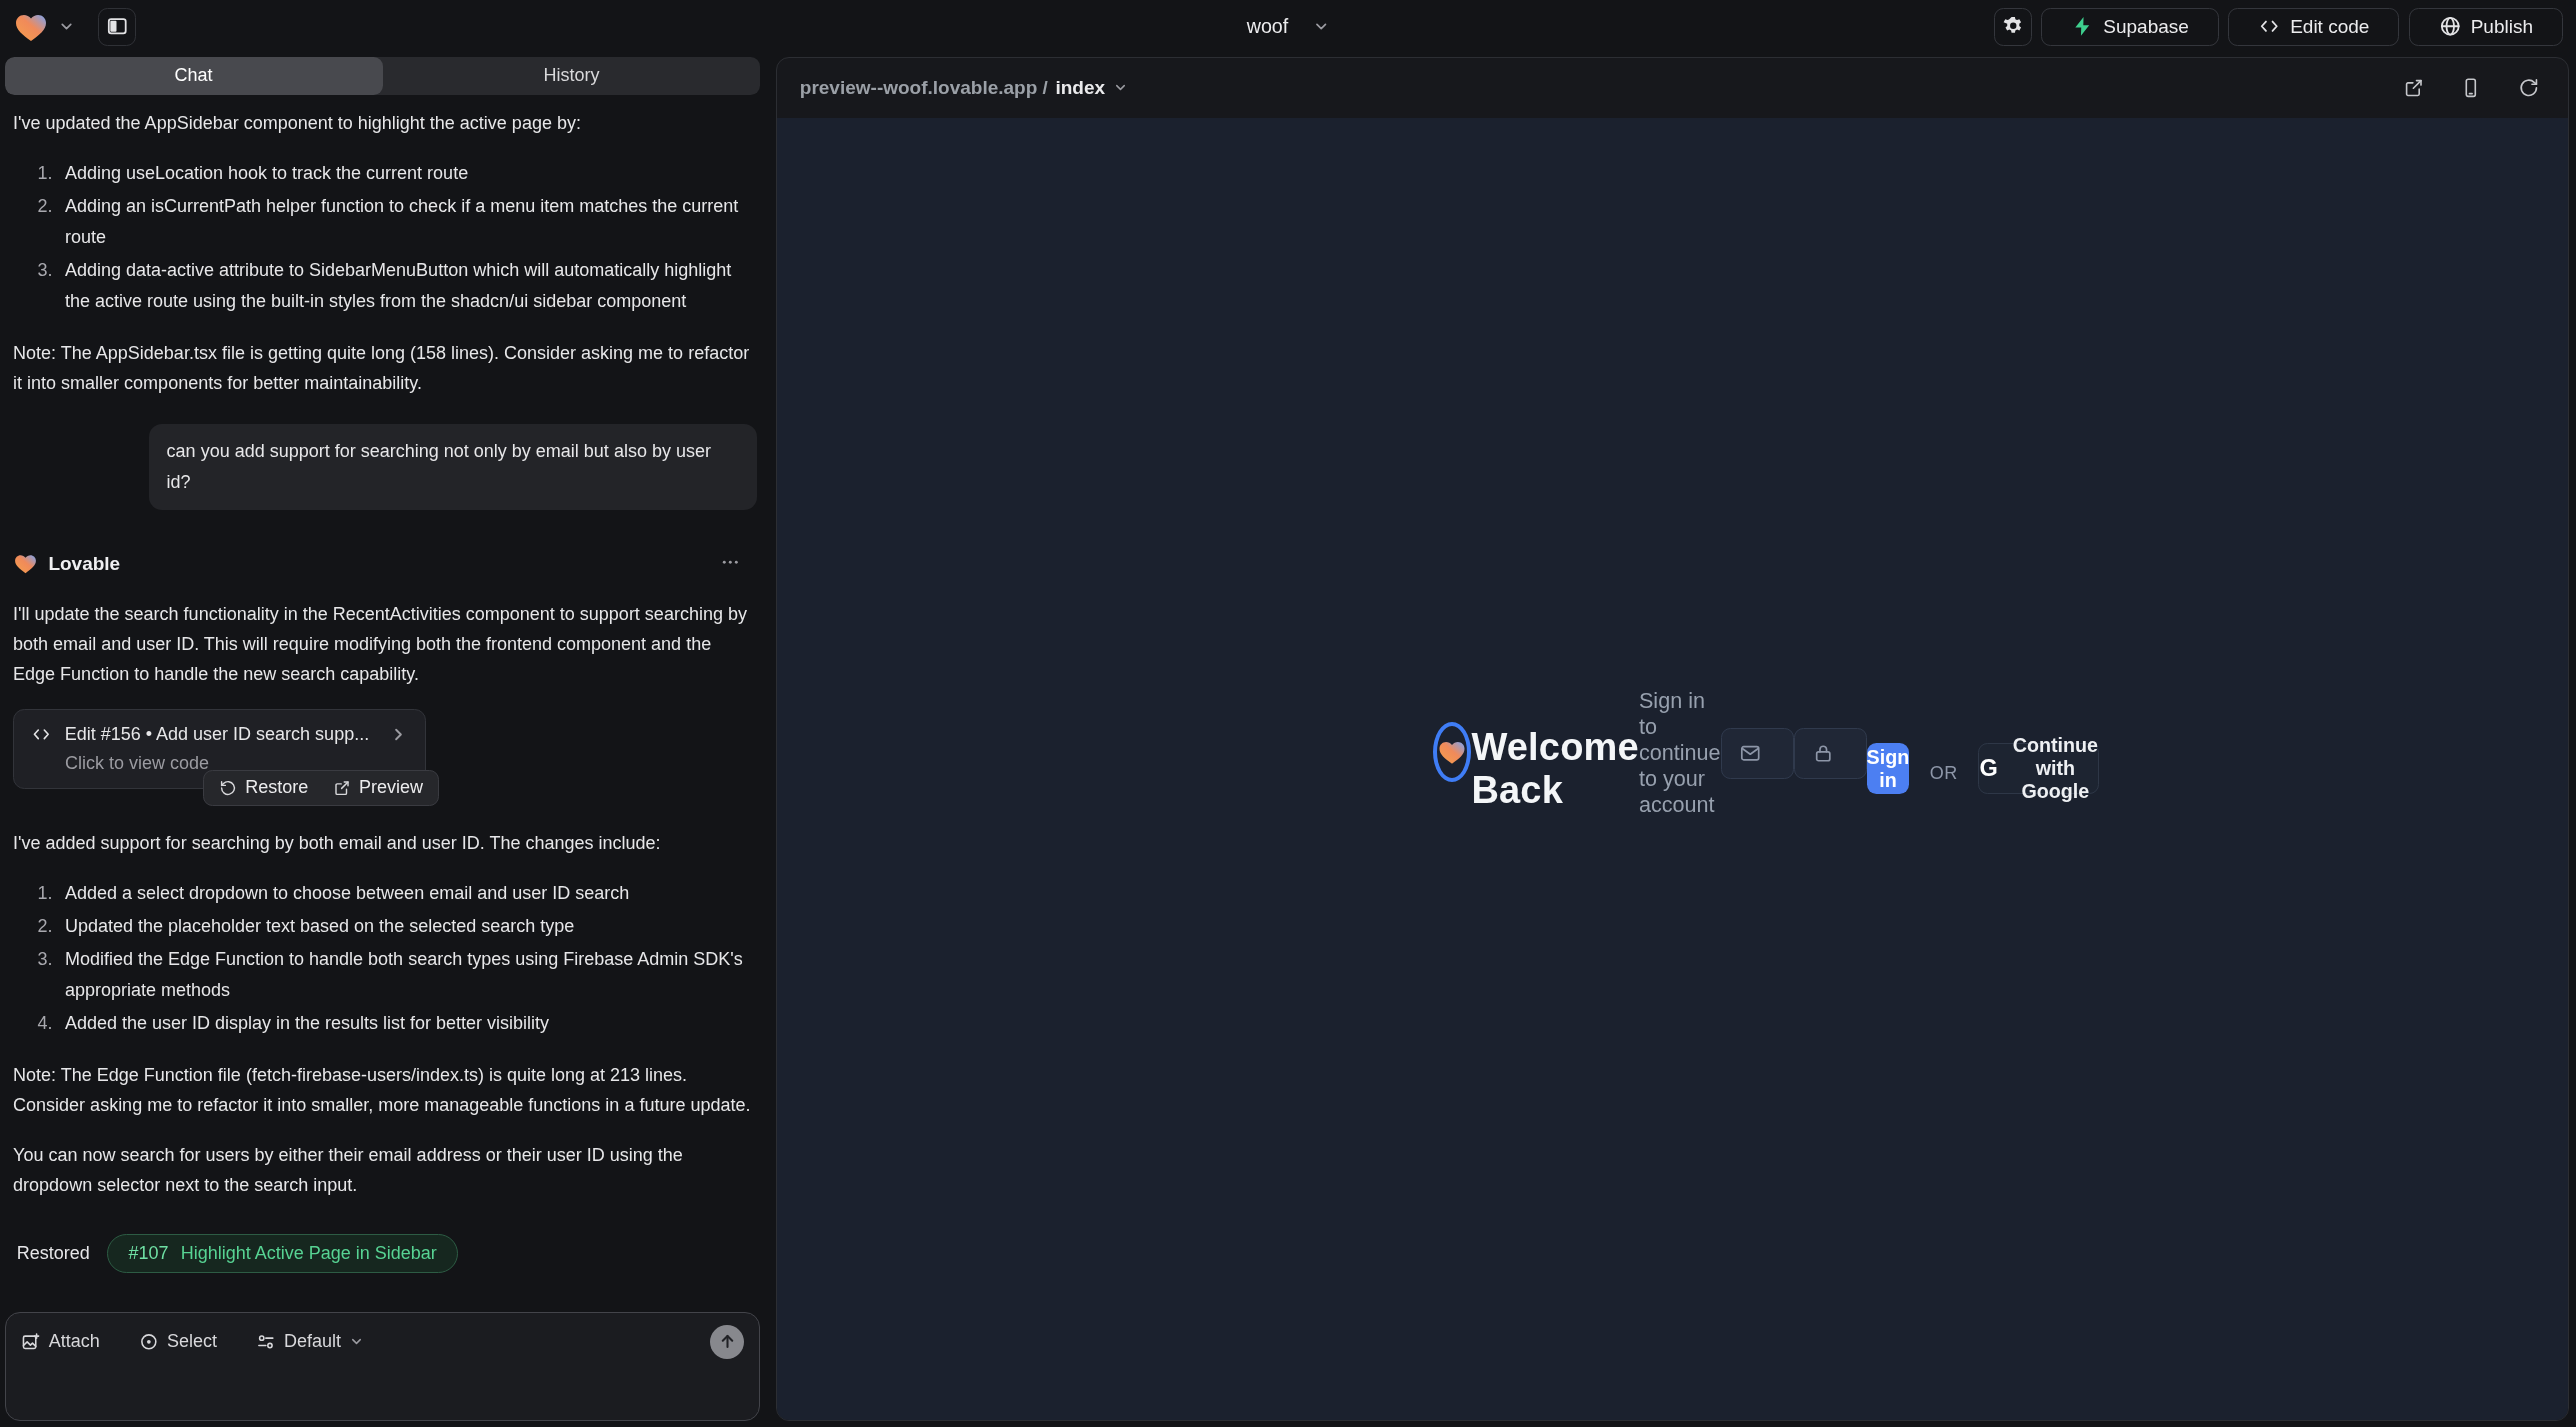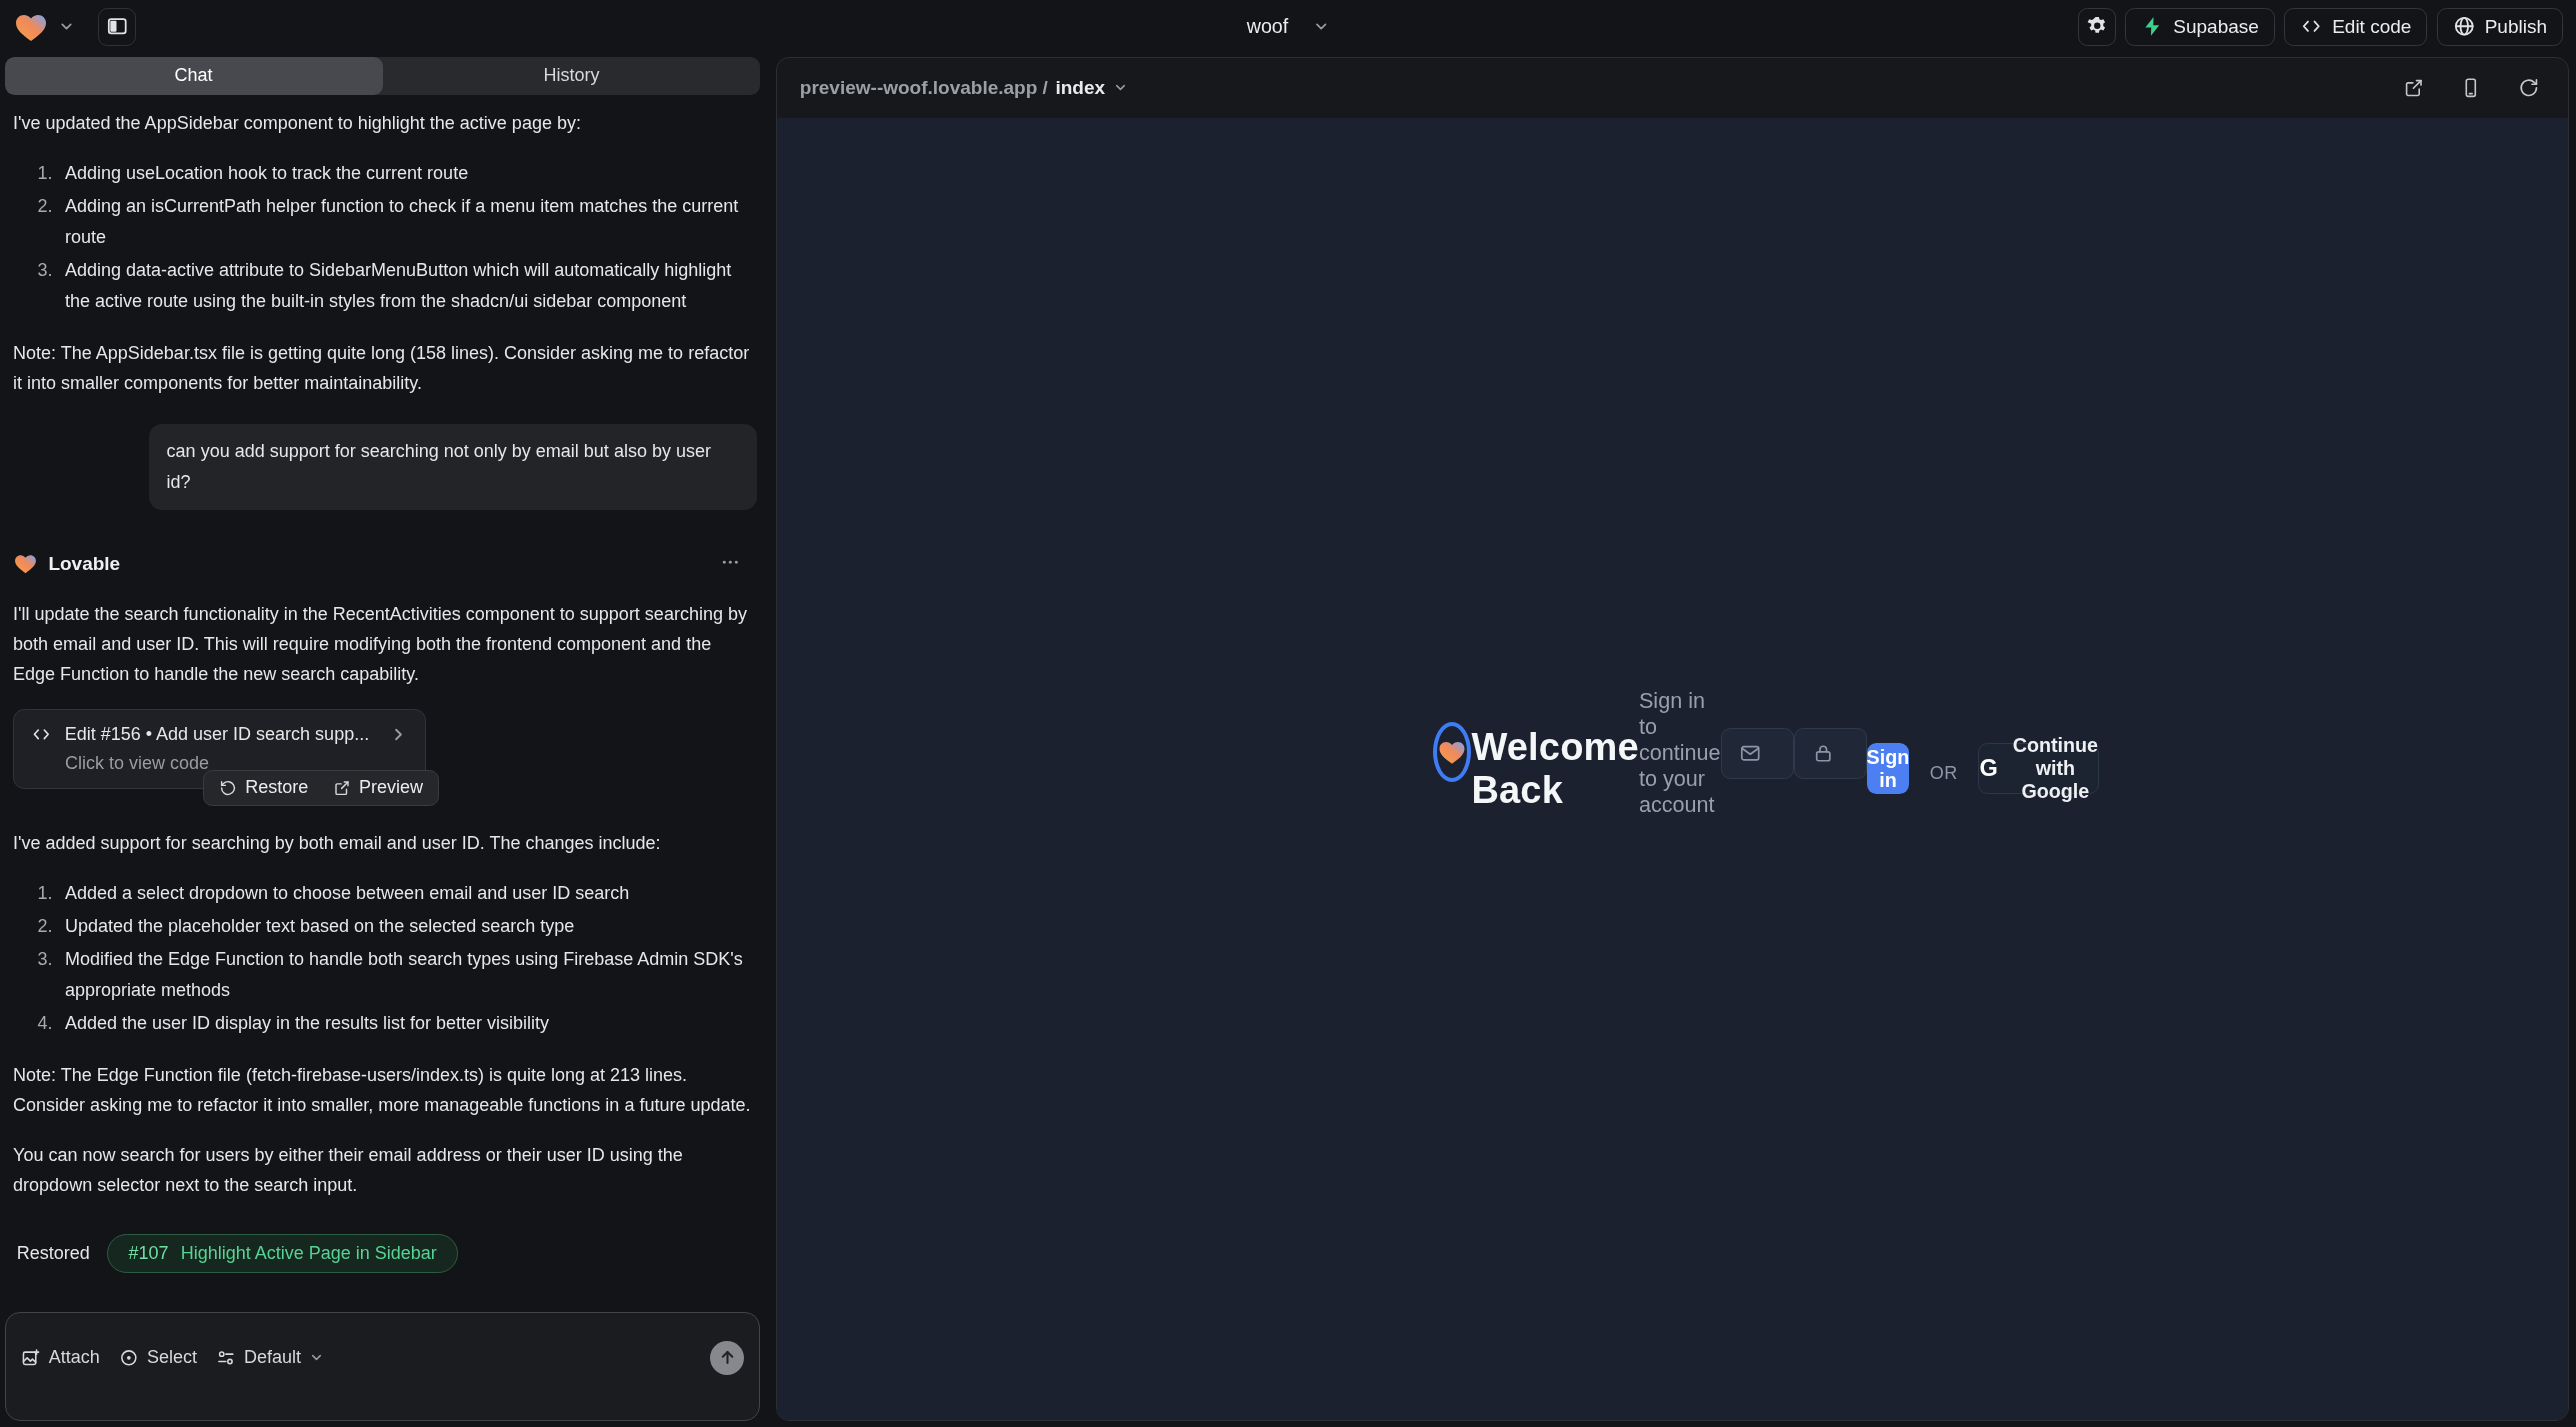--- a/index.html
+++ b/index.html
@@ -31,21 +31,21 @@
   .topbar-center {
     position: absolute; left: 50%; transform: translateX(-50%);
     display: flex; align-items: center; gap: 24px;
   }
   .project-title { font-size: 19.7px; color: #ececee; }
   .topbar-right { margin-left: auto; display: flex; align-items: center; gap: 9.4px; }
   .tb-btn {
     height: 38px; border-radius: 9.4px; border: 0.9px solid #34363c;
     background: transparent; color: #ececee; font-size: 19px;
     font-family: inherit; display: flex; align-items: center; gap: 9.4px;
-    padding: 0 15px; cursor: pointer; justify-content: space-between;
+    padding: 0 29px; cursor: pointer; justify-content: space-between;
   }
   .tb-btn svg { width: 22.5px; height: 22.5px; }
   .tb-square { width: 38px; padding: 0; justify-content: center; }
   .stroke-ic { fill: none; stroke: #e3e3e5; stroke-width: 1.9; stroke-linecap: round; stroke-linejoin: round; }
 
   
   .main { flex: 1; display: flex; min-height: 0; }
 
   
   .chat-panel { width: 765px; flex: 0 0 765px; display: flex; flex-direction: column; min-height: 0; }
@@ -109,21 +109,21 @@
   .composer {
     margin: 5.6px 4.7px 6.6px; height: 109px; flex: 0 0 109px;
     background: #1b1c20; border: 0.9px solid #43444a; border-radius: 15px;
     display: flex; flex-direction: column; padding: 11.3px 15px 11.3px 15px;
   }
   .composer-input {
     border: none; outline: none; background: transparent; resize: none;
     font-family: inherit; font-size: 19px; color: #e7e7e9; flex: 1; padding: 3.8px 5.6px;
   }
   .composer-input::placeholder { color: #a3a5ab; }
-  .composer-controls { display: flex; align-items: center; gap: 19px; margin-top: 16px; }
+  .composer-controls { display: flex; align-items: center; gap: 39px; }
   .composer-chip { display: flex; align-items: center; gap: 8.4px; font-size: 18px; color: #d8d8db; cursor: pointer; }
   .composer-chip svg { width: 19.7px; height: 19.7px; }
   .mini-ic { fill: none; stroke: #d8d8db; stroke-width: 1.9; stroke-linecap: round; stroke-linejoin: round; }
   .send-btn {
     margin-left: auto; width: 34px; height: 34px; border-radius: 50%;
     background: #87888d; border: none; display: flex; align-items: center;
     justify-content: center; cursor: pointer;
   }
   .send-btn svg { width: 19px; height: 19px; fill: none; stroke: #212226; stroke-width: 2.6; stroke-linecap: round; stroke-linejoin: round; }
 

